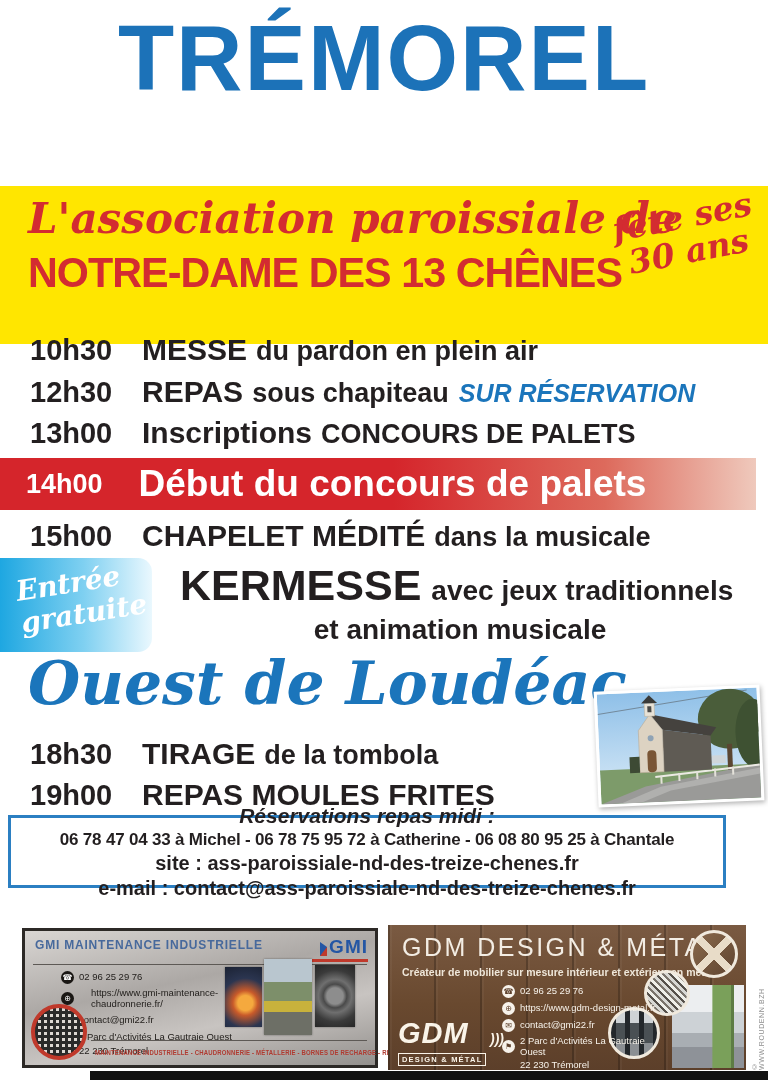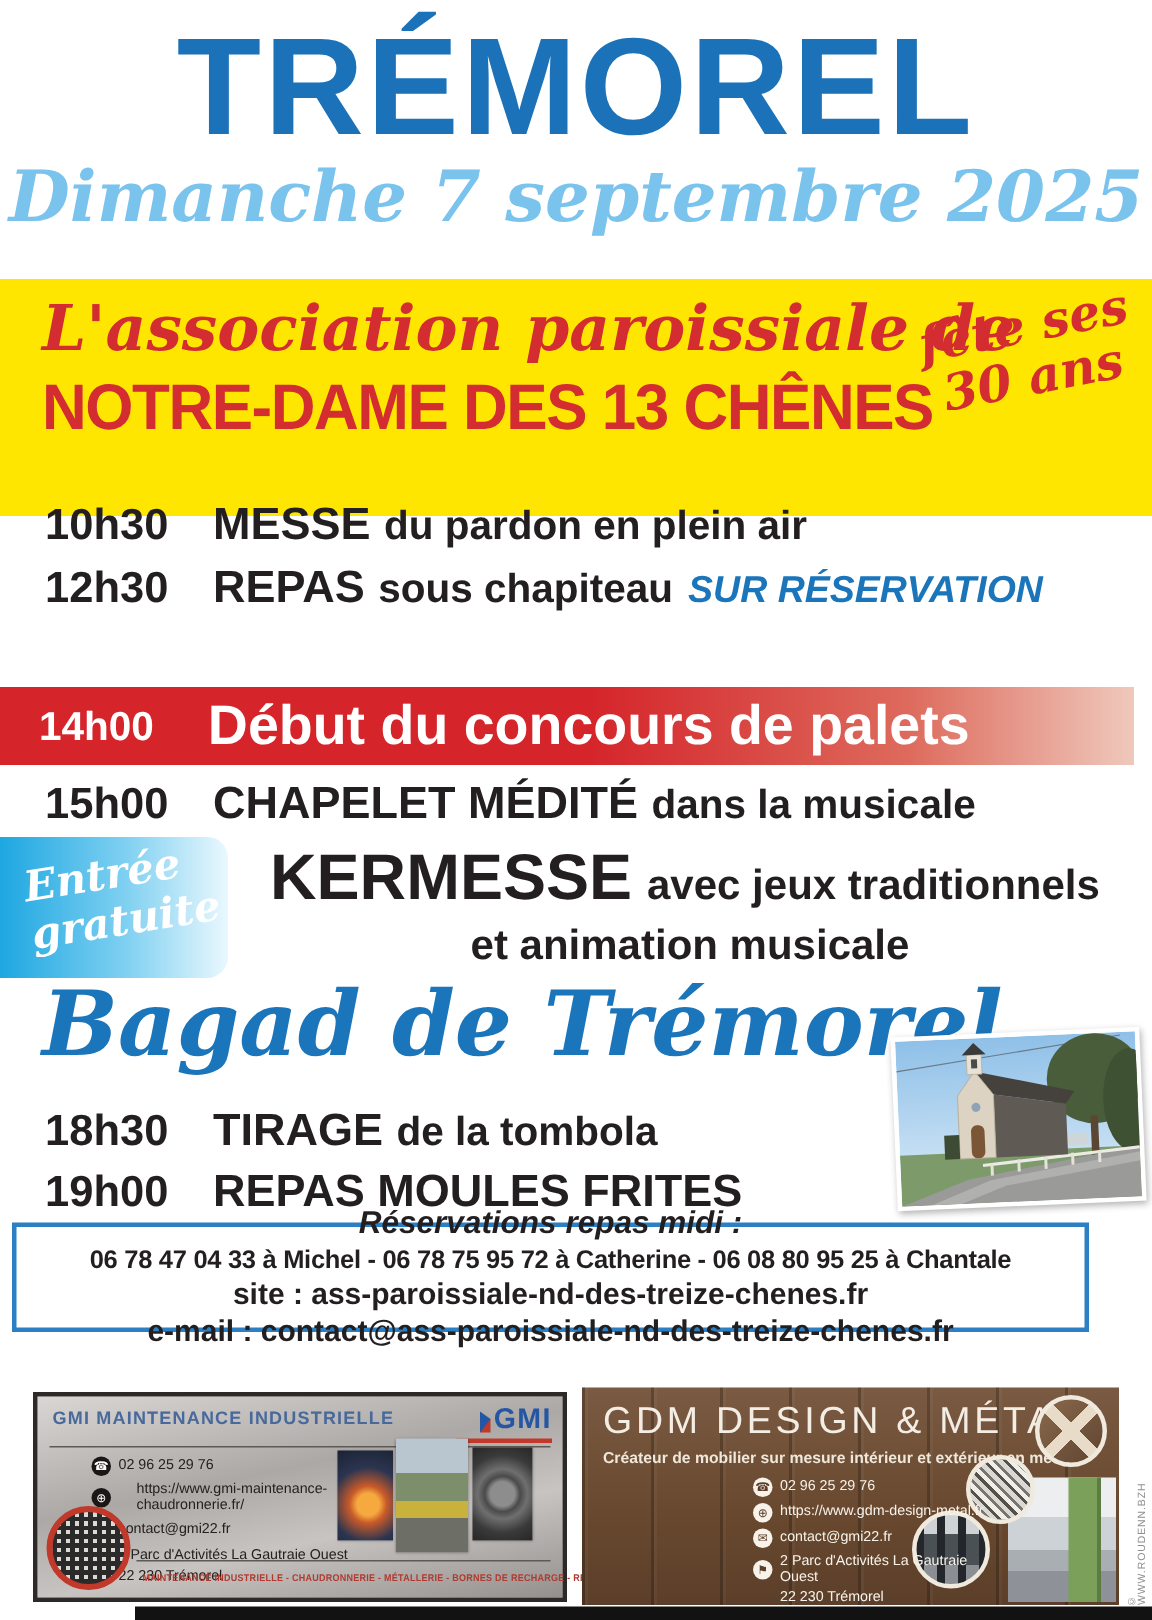--- a/index.html
+++ b/index.html
@@ -139,37 +139,39 @@
   .credit{position:absolute;right:3px;top:995px;height:75px;writing-mode:vertical-rl;
     transform:rotate(180deg);font-size:7px;color:#8f8f8f;letter-spacing:.6px;}
   .bottom-strip{position:absolute;left:90px;right:0;bottom:0;height:9px;background:#121212;}
 </style>
 </head>
 <body>
 
 <div class="poster">
 
   <div class="title">TRÉMOREL</div>
-  <div class="date">Dimanche 7 septembre 2025</div>
 
   <div class="assoc">
     <div class="assoc-line1">L'association paroissiale de</div>
     <div class="assoc-line2">NOTRE-DAME DES 13 CHÊNES</div>
     <div class="assoc-badge">
       <div>fête ses</div>
       <div>30 ans</div>
     </div>
   </div>
 
   <div class="srow r1">
     <span class="time">10h30</span><span class="main">MESSE</span><span class="detail">du pardon en plein air</span>
   </div>
   <div class="srow r2">
     <span class="time">12h30</span><span class="main">REPAS</span><span class="detail">sous chapiteau</span><span class="suffix">SUR RÉSERVATION</span>
   </div>
+  <div class="srow r3">
+    <span class="time">13h00</span><span class="main">Inscriptions</span><span class="detail">CONCOURS DE PALETS</span>
+  </div>
 
   <div class="red-banner">
     <span class="rb-time">14h00</span>
     <span class="rb-text">Début du concours de palets</span>
   </div>
 
   <div class="srow r15">
     <span class="time">15h00</span><span class="main">CHAPELET MÉDITÉ</span><span class="detail">dans la musicale</span>
   </div>
 
@@ -177,21 +179,21 @@
     <div class="fb-text">
       <div>Entrée</div>
       <div>gratuite</div>
     </div>
   </div>
   <div class="kermesse-l1">
     <span class="main">KERMESSE</span><span class="detail">avec jeux traditionnels</span>
   </div>
   <div class="kermesse-l2">et animation musicale</div>
 
-  <div class="bagad">Bagad de Trémorel</div>
+  <div class="bagad">Ouest de Loudéac</div>
 
   <div class="chapel">
     <svg viewBox="0 0 160 110">
       <defs>
         <linearGradient id="sky" x1="0" y1="0" x2="0" y2="1">
           <stop offset="0" stop-color="#8fc0e8"></stop>
             <stop offset="1" stop-color="#dcecf8"></stop>
         </linearGradient>
       </defs>
       <rect x="0" y="0" width="160" height="110" fill="url(#sky)"></rect>
@@ -294,17 +296,22 @@
       <div class="contact-line">
         <span class="cicon">✉</span>
         <span>contact@gmi22.fr</span>
       </div>
       <div class="contact-line">
         <span class="cicon">⚑</span>
         <span>2 Parc d'Activités La Gautraie Ouest</span>
       </div>
       <div class="addr2">22 230 Trémorel</div>
     </div>
+    <div class="gdm-logo">
+      <div class="gd-main">GDM</div>
+      <div class="gd-sub">DESIGN &amp; MÉTAL</div>
+      <div class="gd-marks">)))</div>
+    </div>
   </div>
 
   <div class="credit">© WWW.ROUDENN.BZH</div>
   <div class="bottom-strip"></div>
 </div>
 
 </body></html>

